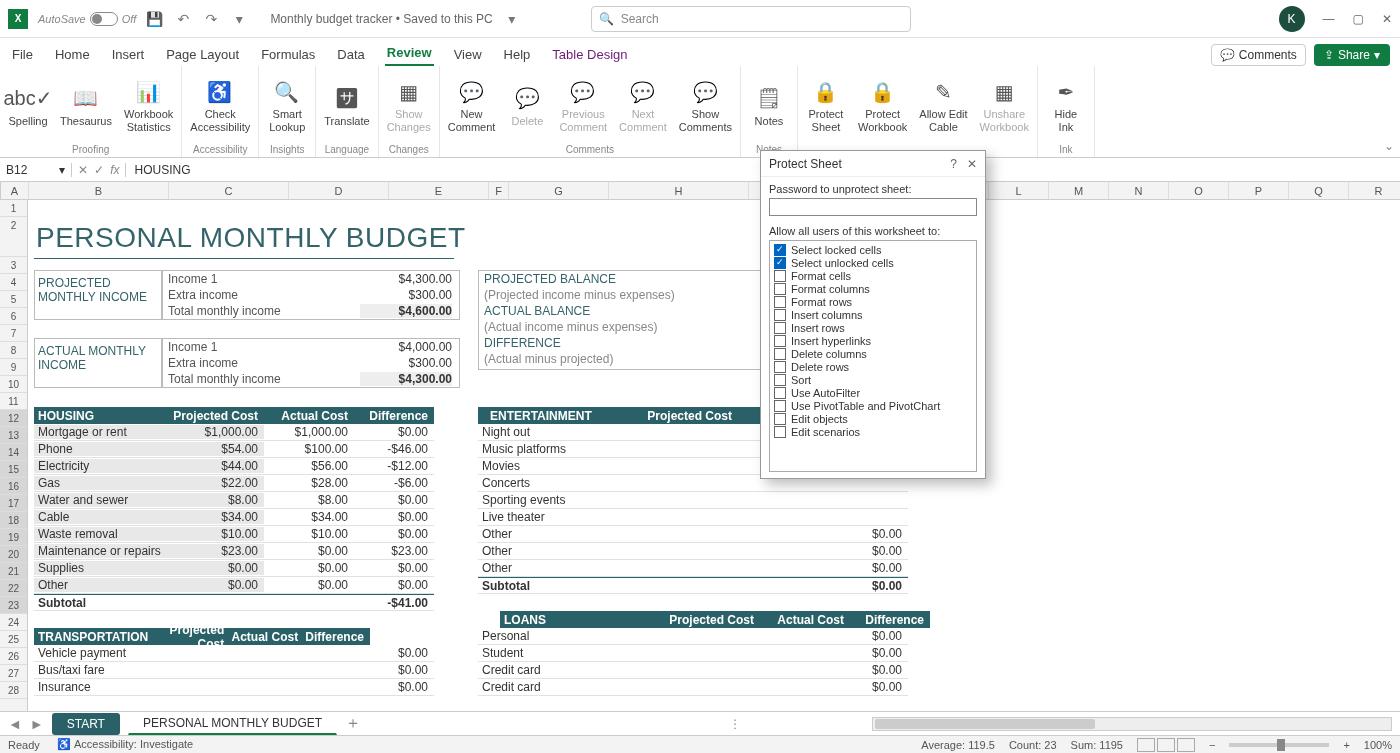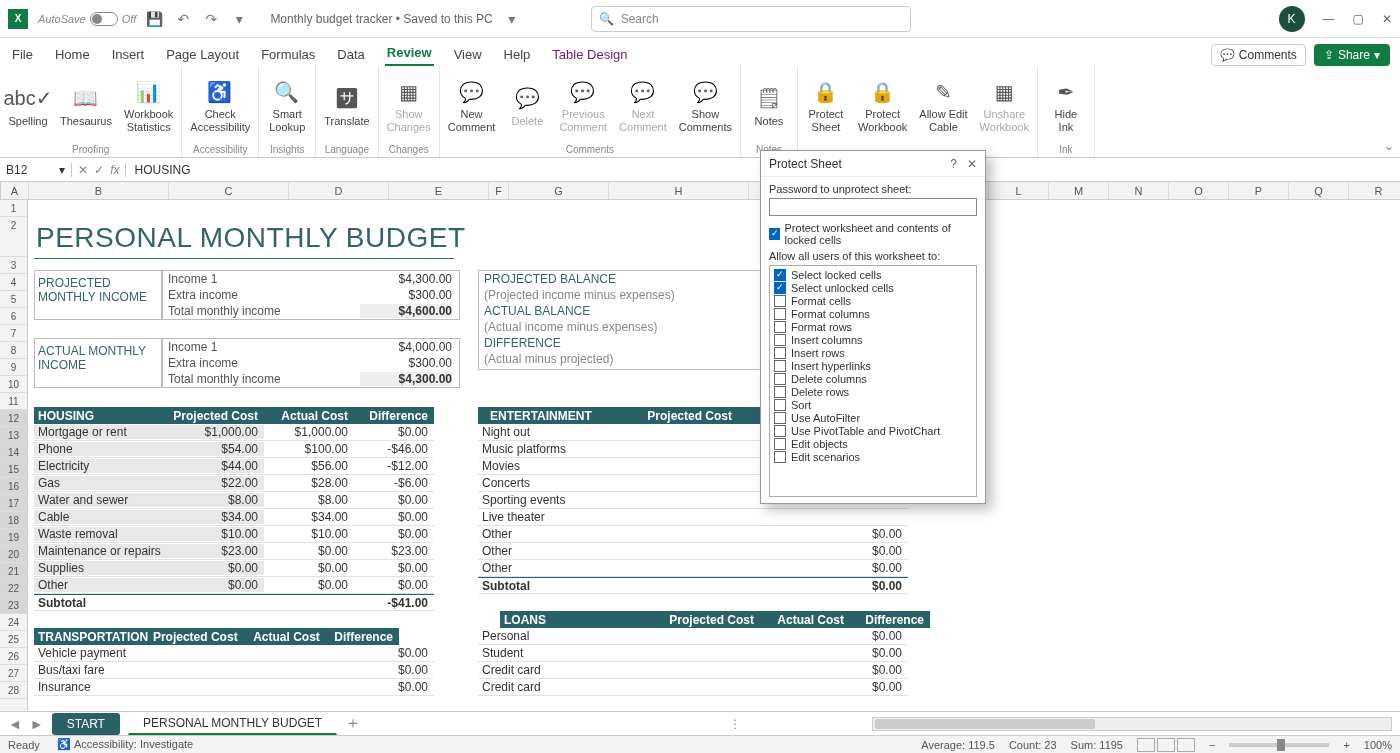--- a/index.html
+++ b/index.html
@@ -456,21 +456,21 @@
           <span class="c4">$0.00</span>
         </div>
       </div>
     <div class="row-line subtotal" style="left:6px; top:394px; width:400px; border-top:1px solid #2a6168;">
       <span class="c1">Subtotal</span>
         <span class="c2"></span>
         <span class="c3"></span>
         <span class="c4">-$41.00</span>
     </div>
 
-    <div class="tbl-hdr" style="left:6px; top:428px; width:365px;align-items:center;">
+    <div class="tbl-hdr" style="left:6px; top:428px; width:336px;align-items:center;">
       <span style="width:130px; padding-left:4px">TRANSPORTATION</span>
       <span style="width:100px; text-align:right; padding-right:6px">Projected Cost</span>
       <span style="width:90px; text-align:right; padding-right:6px">Actual Cost</span>
       <span style="width:80px; text-align:right; padding-right:6px">Difference</span>
     </div>
     <div id="transport-rows">
         <div class="row-line" style="left: 6px; top: 445px; width: 400px;">
           <span class="c1">Vehicle payment</span>
           <span class="c2"></span>
           <span class="c3"></span>
@@ -570,24 +570,20 @@
   <div class="dialog-title">
     <span>Protect Sheet</span>
     <div class="dt-right">
       <span>?</span>
       <span>✕</span>
     </div>
   </div>
   <div class="dialog-body">
     <label>Password to unprotect sheet:</label>
     <input class="dialog-input" style="">
-    <div class="chk-row">
-      <span class="chk checked"></span>
-      <span>Protect worksheet and contents of locked cells</span>
-    </div>
     <label style="margin-top:4px">Allow all users of this worksheet to:</label>
     <div class="perm-list" id="perm-list">
         <div class="chk-row">
           <span class="chk checked"></span>
           <span>Select locked cells</span>
         </div>
         <div class="chk-row">
           <span class="chk checked"></span>
           <span>Select unlocked cells</span>
         </div>

